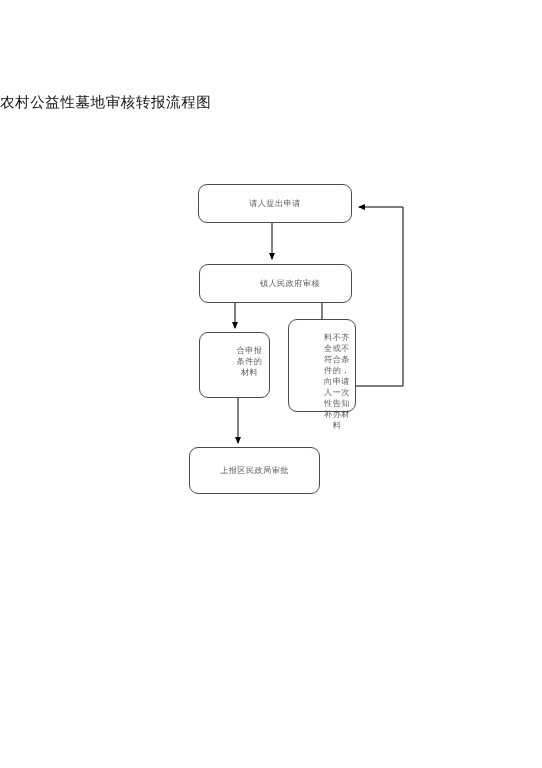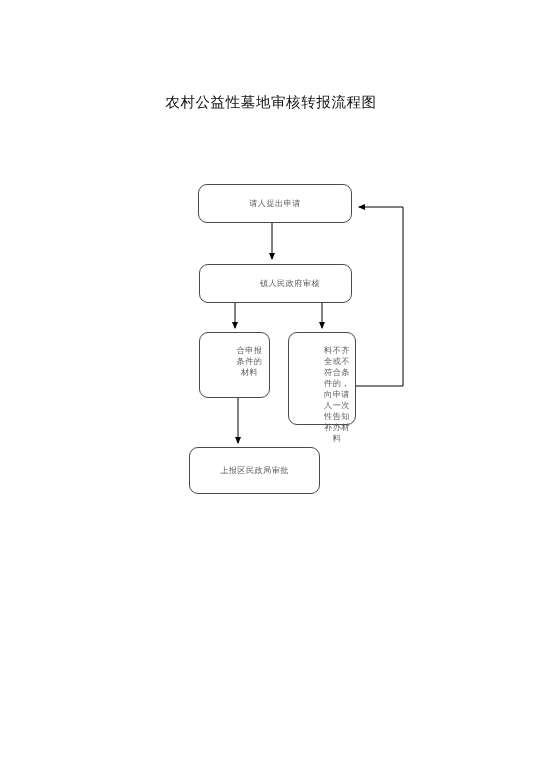--- a/index.html
+++ b/index.html
@@ -17,21 +17,20 @@
     position: relative;
     width: 542px;
     height: 768px;
     background: #ffffff;
   }
   #chart-title {
     position: absolute;
     left: 0;
     top: 93px;
     width: 542px;
-    text-align: center;
     font-size: 14.5px;
     letter-spacing: 0.6px;
     color: #111111;
     font-family: "Liberation Serif", "DejaVu Serif", serif;
   }
   .flow-svg {
     position: absolute;
     left: 0;
     top: 0;
   }
@@ -94,21 +93,21 @@
   </div>
 
   <div class="node-box" style="left:199px; top:264px; width:153px; height:39px;padding-left:29px;">
     <span class="node-text">镇人民政府审核</span>
   </div>
 
   <div class="node-box node-top-text" style="left:199px; top:332px; width:71px; height:66px;">
     <span class="node-text">合申报条件的材料</span>
   </div>
 
-  <div class="node-box node-top-text" style="left:288px; top:332px; width:68px; height:93px;">
+  <div class="node-box node-top-text" style="left:288px; top:319px; width:68px; height:93px;">
     <span class="node-text">料不齐全或不符合条件的，向申请人一次性告知补办材料</span>
   </div>
 
   <div class="node-box" style="left:189px; top:447px; width:131px; height:47px;text-align:center;">
     <span class="node-text">上报区民政局审批</span>
   </div>
 
 </div>
 
 </body></html>

